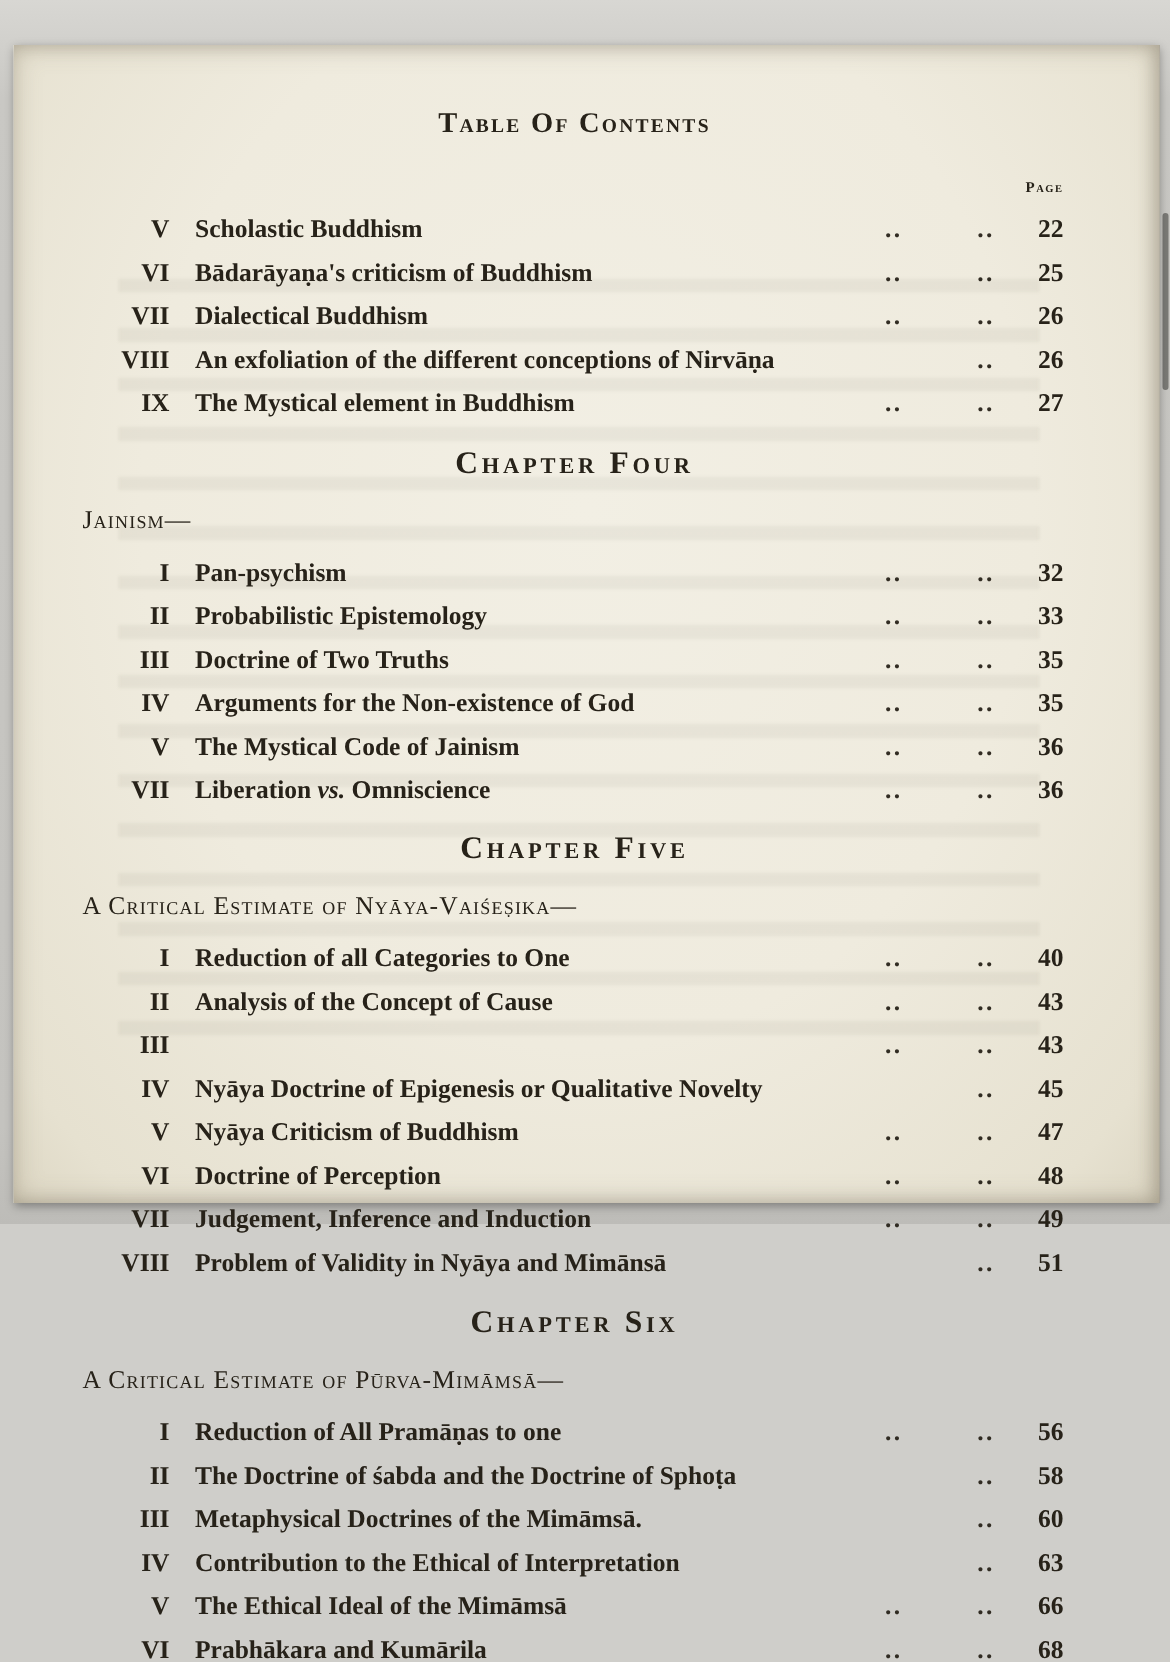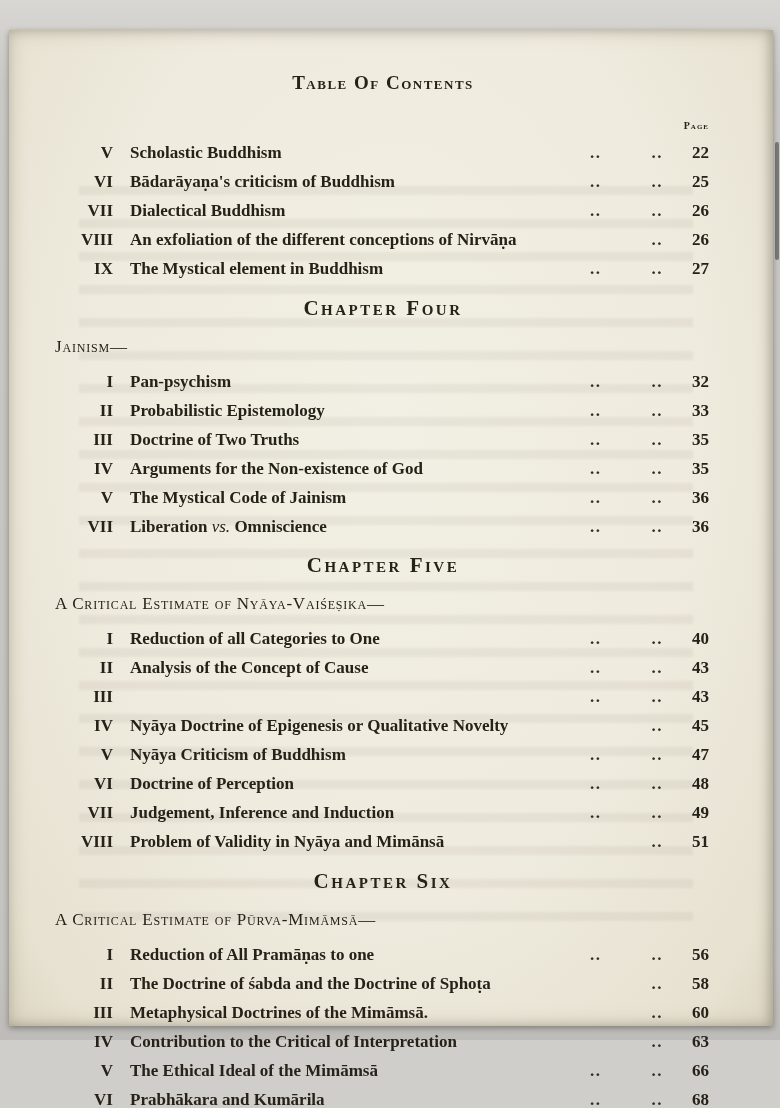--- a/index.html
+++ b/index.html
@@ -2,21 +2,21 @@
 <html><head>
 <meta charset="utf-8">
 <style>
   html,body{margin:0;padding:0;}
   body{
     width:780px;height:1108px;overflow:hidden;
     background:#cfceca;
     font-family:"Liberation Serif","DejaVu Serif",serif;
   }
   .scan{
-    position:relative;width:780px;height:1040px;
+    position:relative;width:780px;height:816px;
     background:linear-gradient(180deg,#d8d7d3 0%,#c9c8c4 8%,#c4c3bf 92%,#bdbcb8 100%);
   }
   .paper{
     position:absolute;left:9px;right:7px;top:30px;bottom:14px;
     background:
       radial-gradient(ellipse at 50% 40%, #f2efe4 0%, #efebde 55%, #e6e1d0 90%, #ddd7c4 100%);
     box-shadow:
       inset 0 0 18px rgba(120,110,85,.35),
       inset -4px 0 10px rgba(90,85,70,.25),
       0 2px 6px rgba(0,0,0,.35);
@@ -72,21 +72,21 @@
     margin:2px 0 15px -2px;
   }
   .row{
     display:flex;align-items:baseline;
     font-size:17px;font-weight:bold;
     line-height:19.5px;
     margin:0 0 9.5px 0;
   }
   .num{flex:none;width:56px;text-align:right;padding-right:17px;}
   .etitle{flex:0 1 auto;white-space:nowrap;}
-  .etitle i{font-weight:normal;}
+  .etitle i{font-weight:bold;}
   .leader{
     flex:1 1 0;min-width:0;overflow:hidden;
     display:flex;justify-content:flex-end;gap:50px;
     padding:0 12px 0 8px;
   }
   .dotg{letter-spacing:1.5px;opacity:.95;}
   .pnum{flex:none;width:34px;text-align:right;}
 </style>
 </head>
 <body>
@@ -292,21 +292,21 @@
           <div class="row">
             <span class="num">III</span>
             <span class="etitle">Metaphysical Doctrines of the Mimāmsā.</span>
             <span class="leader">
               <span class="dotg">..</span>
             </span>
             <span class="pnum">60</span>
           </div>
           <div class="row">
             <span class="num">IV</span>
-            <span class="etitle">Contribution to the Critical of Interpretation</span>
+            <span class="etitle">Contribution to the Ethical of Interpretation</span>
             <span class="leader">
               <span class="dotg">..</span>
             </span>
             <span class="pnum">63</span>
           </div>
           <div class="row">
             <span class="num">V</span>
             <span class="etitle">The Ethical Ideal of the Mimāmsā</span>
             <span class="leader">
               <span class="dotg">..</span>

